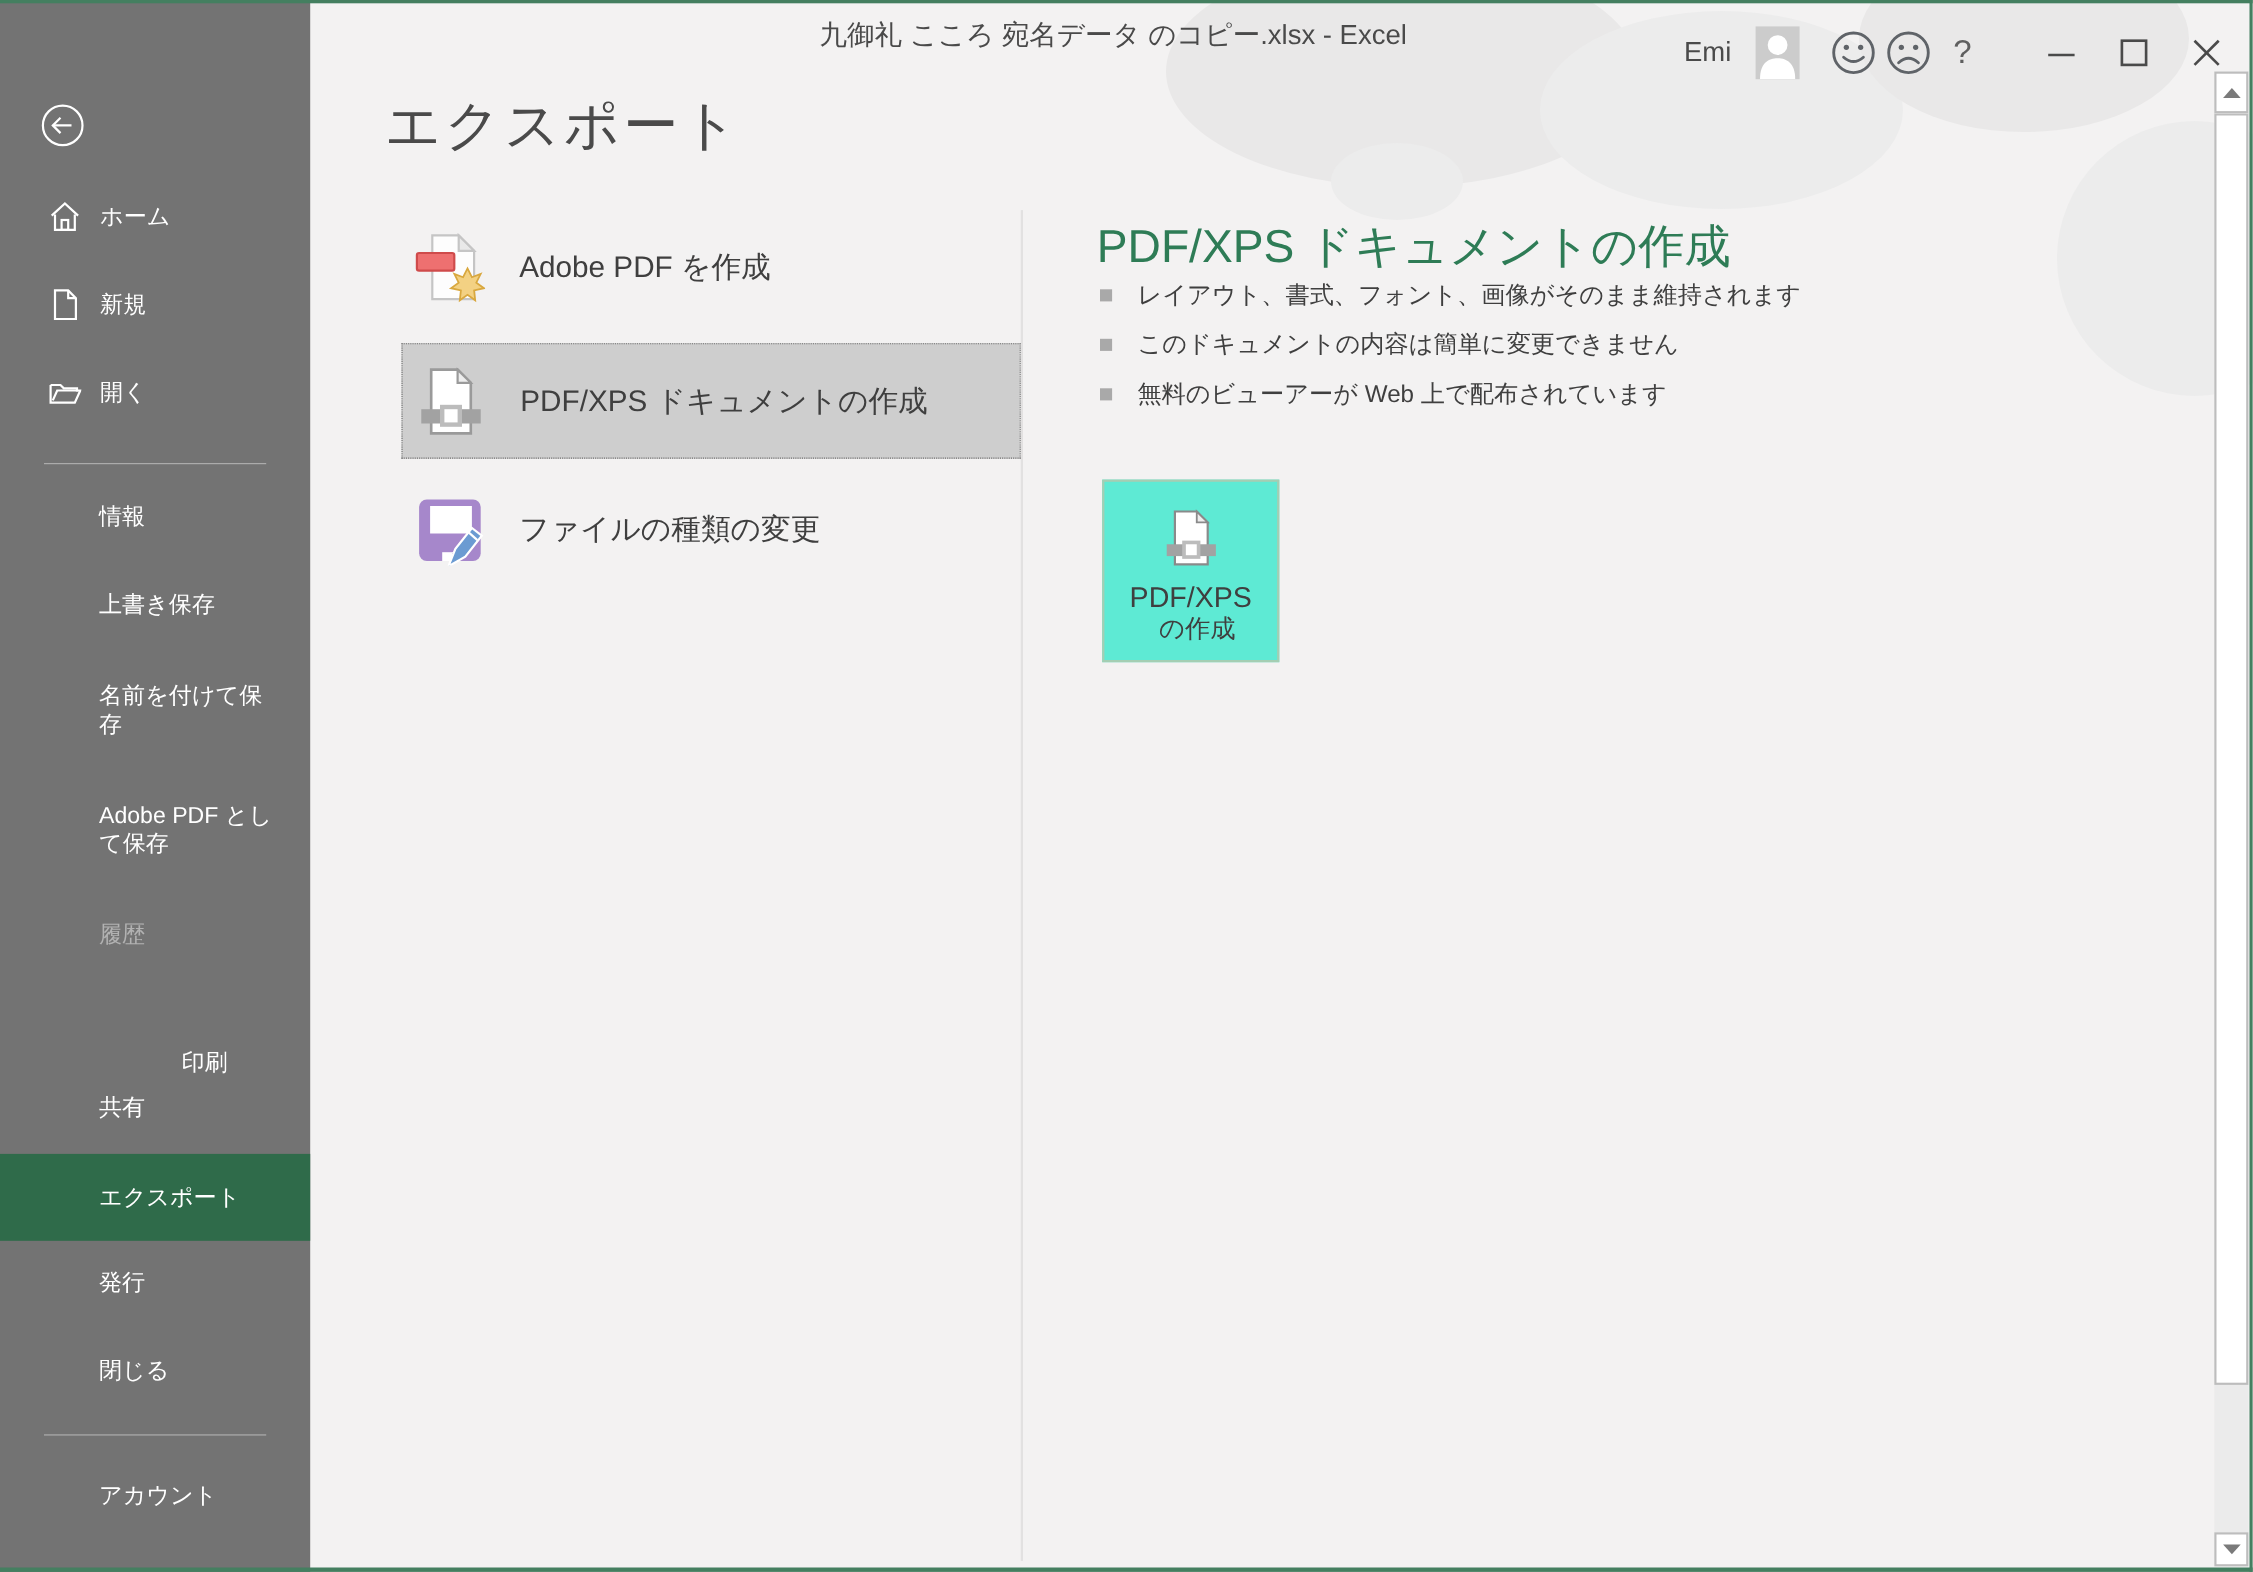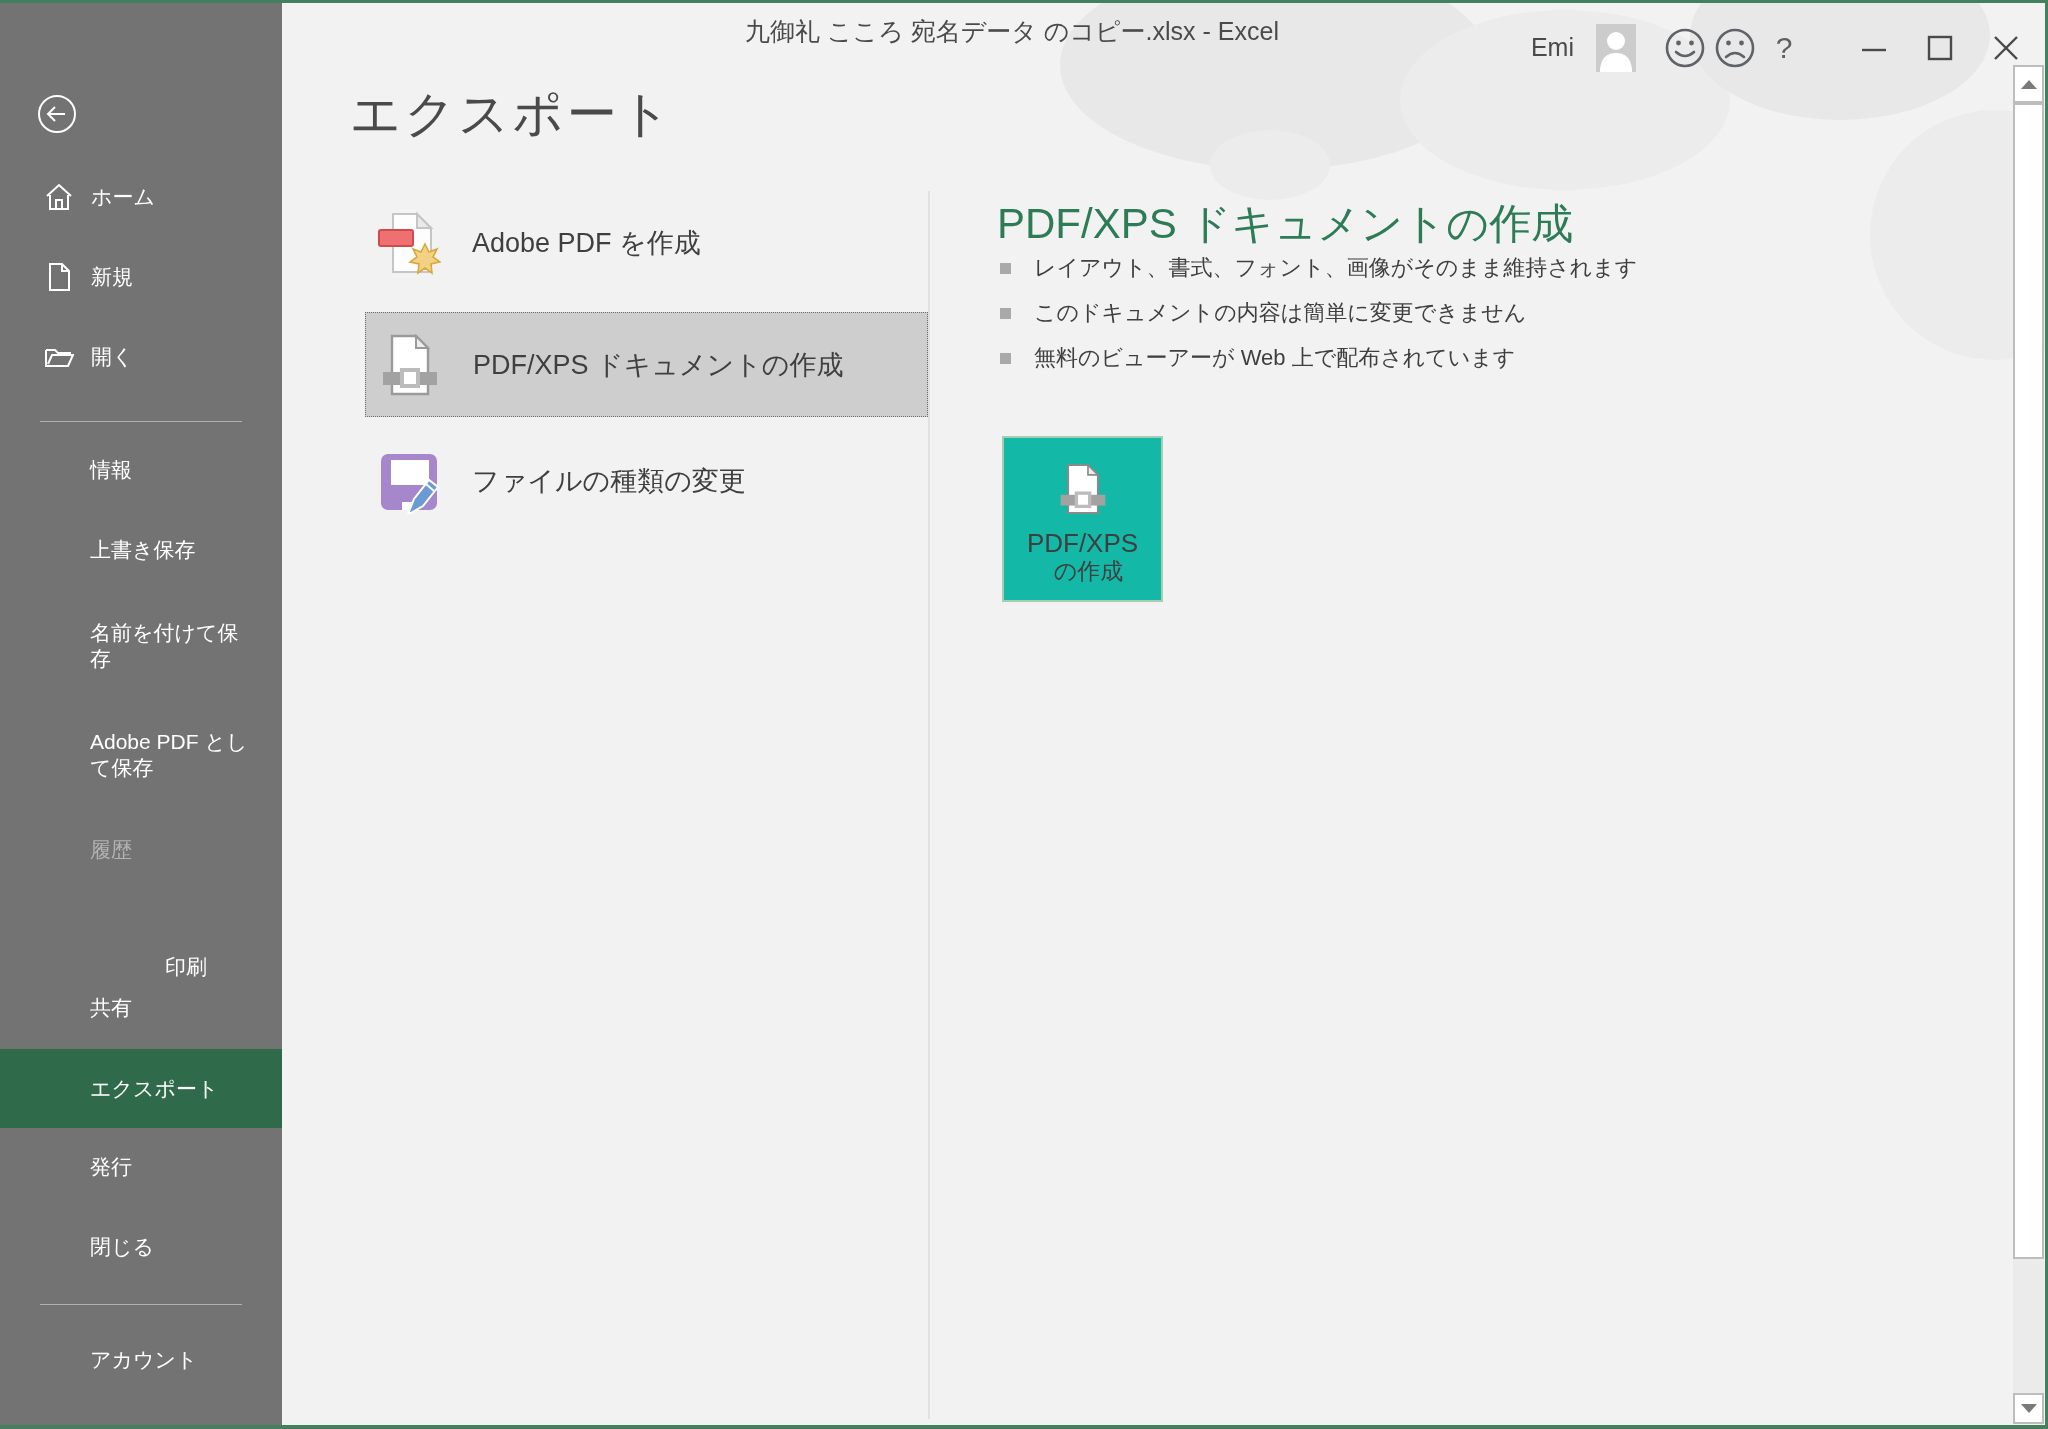--- a/index.html
+++ b/index.html
@@ -76,21 +76,21 @@
   .opt-2 { top:365px; }
 
   .detail-heading { position:absolute; left:715px; top:133px; font-size:42px;
     font-weight:400; color:#2e7c56; white-space:nowrap; }
   .bullet { position:absolute; left:718px; height:28px; display:flex; align-items:center; }
   .bullet .sq { width:11px; height:11px; background:#a9a9a9; margin-right:23px; flex:none; }
   .bullet .btxt { font-size:22px; color:#3f3f3f; white-space:nowrap; }
   .bl-0 { top:191px; } .bl-1 { top:236px; } .bl-2 { top:281px; }
 
   .create-btn { position:absolute; left:720px; top:373px; width:161px; height:166px;
-    background:#14b8a6; border:2px solid #a4ceb3; display:flex; flex-direction:column;
+    background:#5eead4; border:2px solid #a4ceb3; display:flex; flex-direction:column;
     align-items:center; cursor:pointer; font-family:inherit; }
   .create-btn .doc-icon { margin-top:22px; }
   .create-btn .l1 { font-size:26px; color:#3f3f3f; margin-top:8px; line-height:28px; }
   .create-btn .l2 { font-size:23px; color:#3f3f3f; line-height:28px;margin-left:12px; }
 
   
   .scrollbar { position:absolute; right:4px; top:65px; width:31px; height:1359px; z-index:8; }
   .sb-track { position:absolute; inset:0; background:#ebebeb; }
   .sb-btn { position:absolute; left:0; width:31px; background:#fff; border:2px solid #bdbdbd;
     display:flex; align-items:center; justify-content:center; cursor:pointer; }

